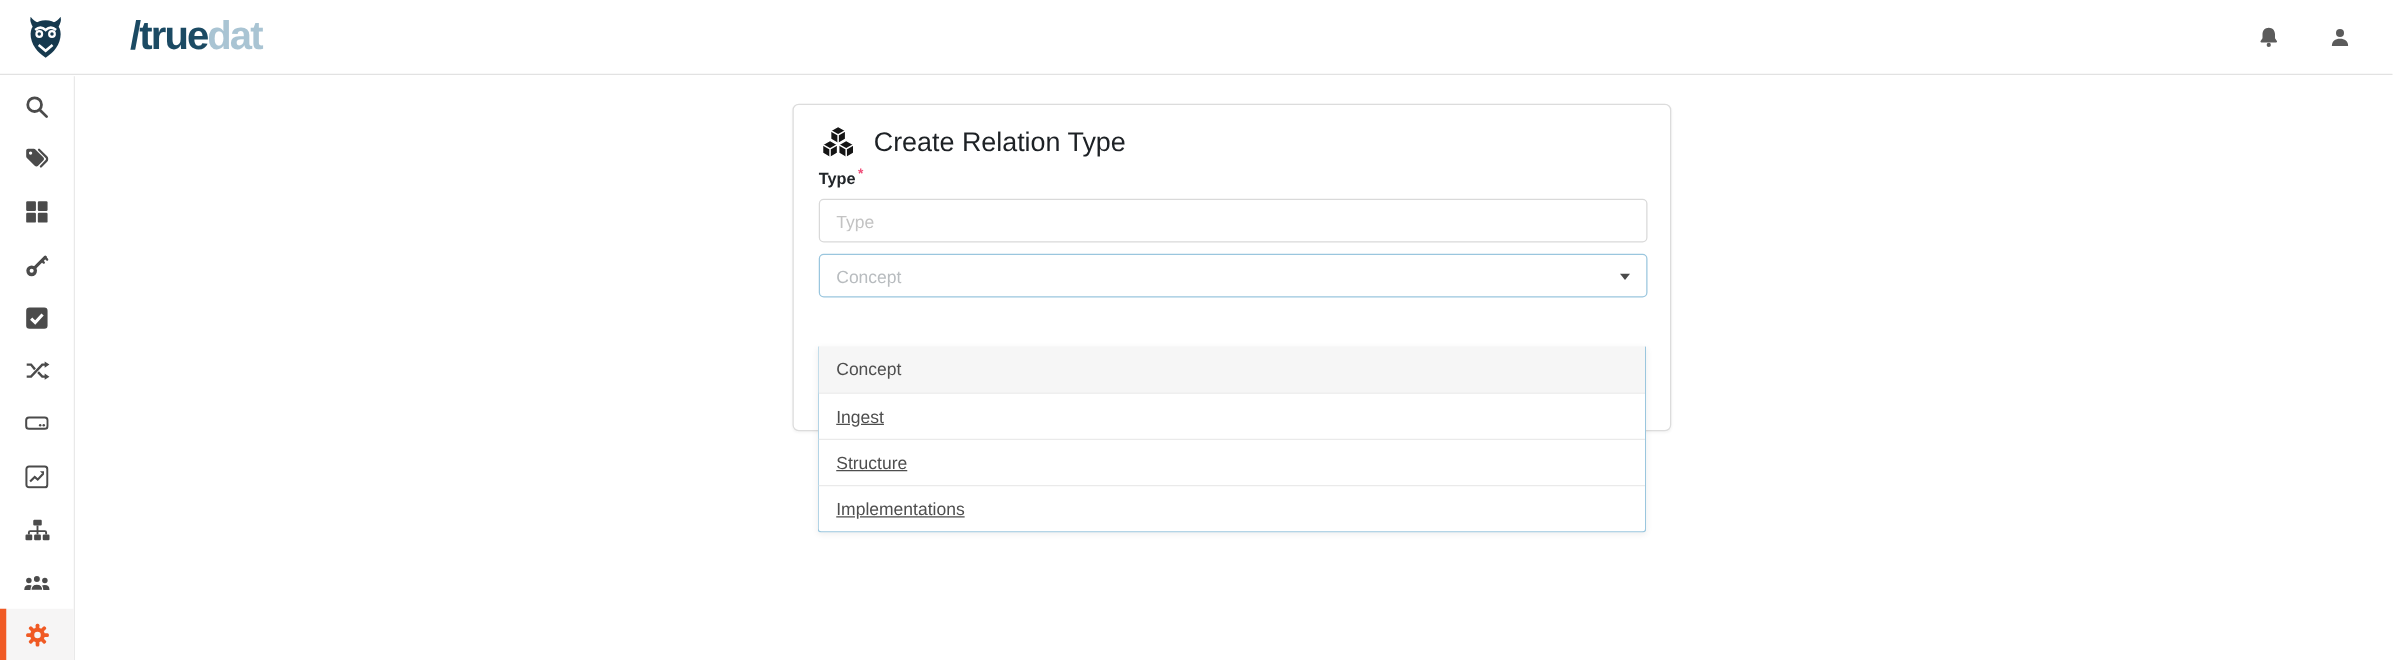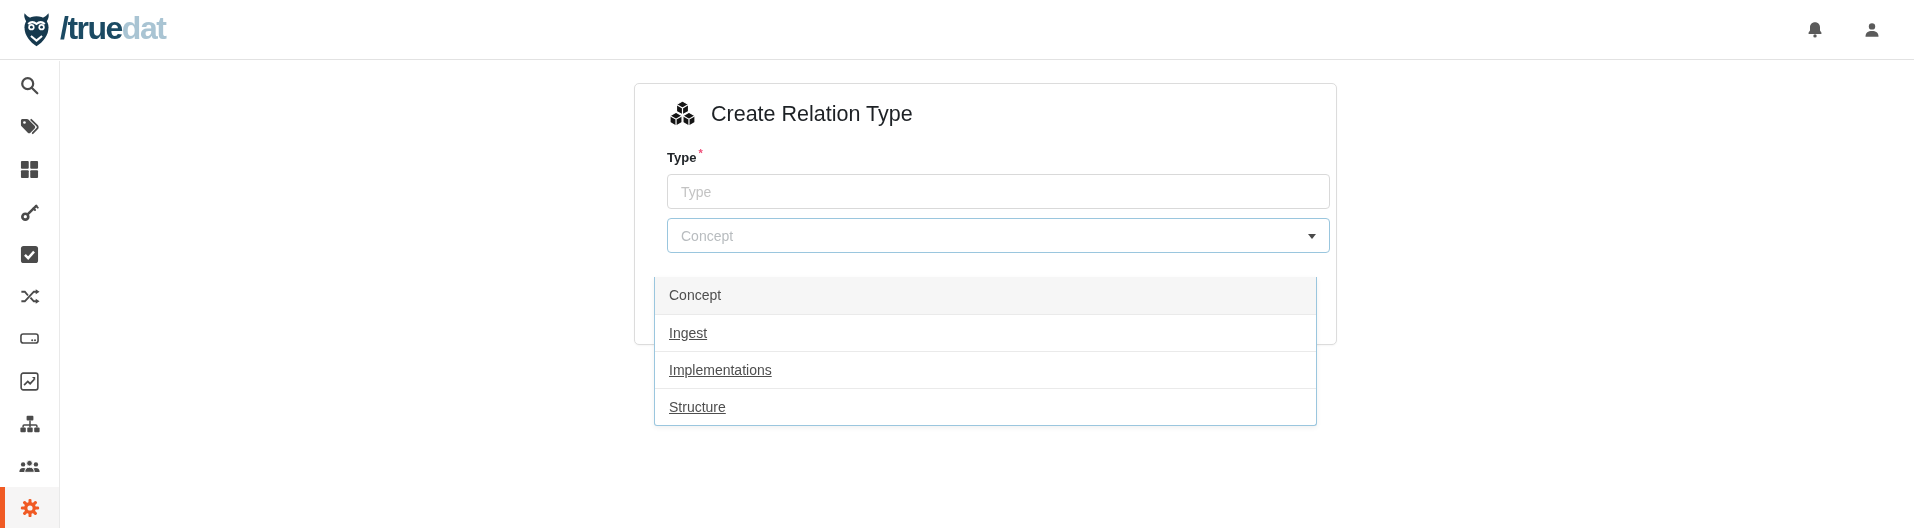--- a/index.html
+++ b/index.html
@@ -5,42 +5,42 @@
   :root{
     --orange:#f05a24; --brand-dark:#1b4a63; --brand-light:#a9c4d3;
     --focus-blue:#9ac6de; --ink:#212529; --icon-gray:#4b4b4b; --nav-icon:#5b5b5b;
   }
   *{margin:0;padding:0;box-sizing:border-box;}
   html,body{width:1914px;height:528px;overflow:hidden;background:#fff;
     font-family:"Liberation Sans", sans-serif;}
   
   .navbar{position:absolute;left:0;top:0;width:1914px;height:60px;background:#fff;
     border-bottom:1px solid #e2e2e2;display:flex;align-items:center;padding:0 18px;z-index:30;}
-  .logo{display:flex;align-items:center;cursor:pointer;}
+  .logo{display:flex;align-items:center;cursor:pointer;gap:44px;}
   .logo svg{display:block;}
   .brand{font-size:32px;font-weight:bold;letter-spacing:-1.5px;line-height:1;margin-left:5px;
     position:relative;top:-2px;}
   .brand .dark{color:var(--brand-dark);}
   .brand .light{color:var(--brand-light);}
   .nav-right{margin-left:auto;display:flex;align-items:center;gap:35px;padding-right:13px;}
   .nav-icon-btn{width:22px;height:22px;display:flex;align-items:center;justify-content:center;cursor:pointer;}
   
   .sidebar{position:absolute;left:0;top:61px;width:60px;height:467px;background:#fff;
     border-right:1px solid #e9e9e9;padding-top:3px;z-index:20;}
   .side-item{height:42.3px;display:flex;align-items:center;justify-content:center;
     cursor:pointer;position:relative;}
   .side-item.active{background:#f6f5f5;}
   .side-item.active::before{content:"";position:absolute;left:0;top:0;bottom:0;width:5px;
     background:var(--orange);}
   
   .card{position:absolute;left:634px;top:83px;width:703px;height:262px;background:#fff;
-    border:1px solid #dcdcdc;border-radius:5px;box-shadow:0 1px 2px rgba(0,0,0,.04);z-index:5;padding-left:12px;}
+    border:1px solid #dcdcdc;border-radius:5px;box-shadow:0 1px 2px rgba(0,0,0,.04);z-index:5;}
   .card-header{display:flex;align-items:center;gap:13px;padding:16px 20px 0;}
   .card-title{font-size:21.5px;color:#1d2125;}
-  .field-label{margin:19px 20px 0;font-size:13px;font-weight:bold;color:var(--ink);}
+  .field-label{margin:5px 20px 0;font-size:13px;font-weight:bold;color:var(--ink);}
   .field-label.second{margin-top:17px;}
   .req{color:#ef4b77;font-size:11px;margin-left:2px;}
   .text-input{display:block;margin:9px 20px 0;width:663px;height:35px;border:1px solid #d9d9d9;
     border-radius:4px;padding:0 13px;font-size:14px;color:#495057;outline:none;
     font-family:"Liberation Sans",sans-serif;}
   .text-input::placeholder{color:#c3c3c3;}
   .select-box{margin:9px 20px 0;width:663px;height:35px;border:1px solid var(--focus-blue);
     border-radius:4px;display:flex;align-items:center;padding:0 13px;position:relative;
     background:#fff;cursor:pointer;}
   .select-placeholder{color:#b8bcbf;font-size:14px;}
@@ -199,15 +199,15 @@
 
   <div class="select-box">
     <span class="select-placeholder">Concept</span>
     <span class="select-caret"></span>
   </div>
 </div>
 
 <div class="menu">
   <div class="option highlighted">Concept</div>
   <div class="option">Ingest</div>
+  <div class="option">Structure</div>
   <div class="option">Implementations</div>
-  <div class="option">Structure</div>
 </div>
 
 </body></html>

